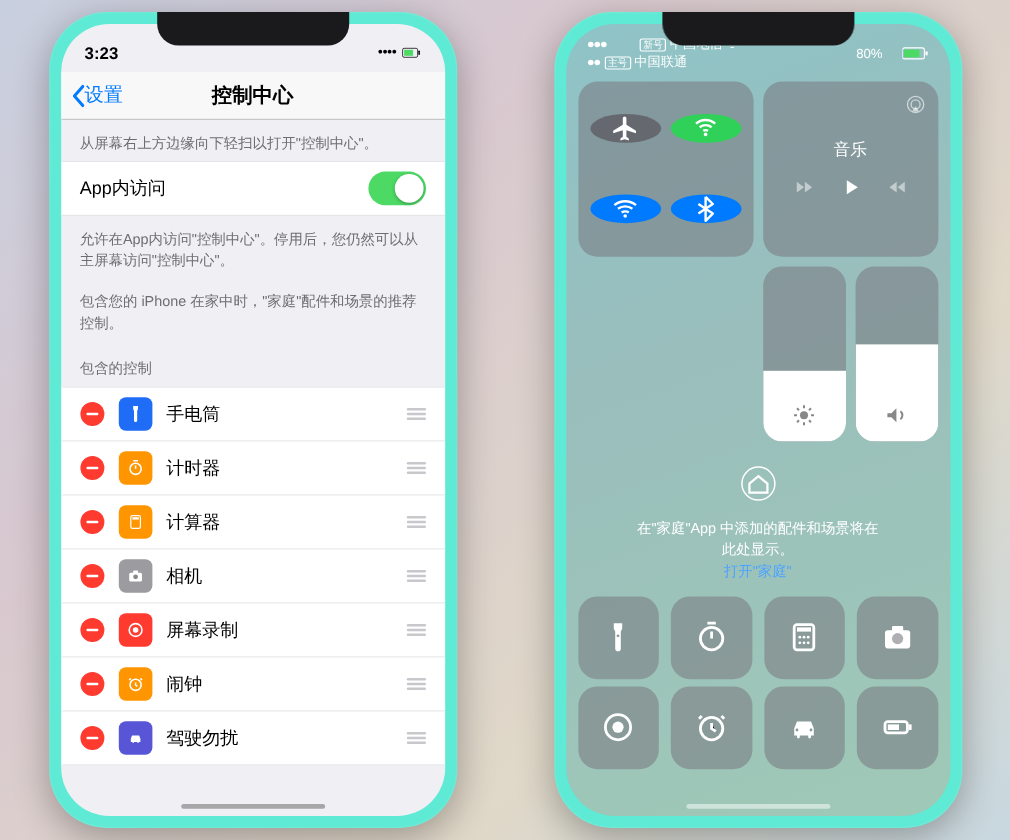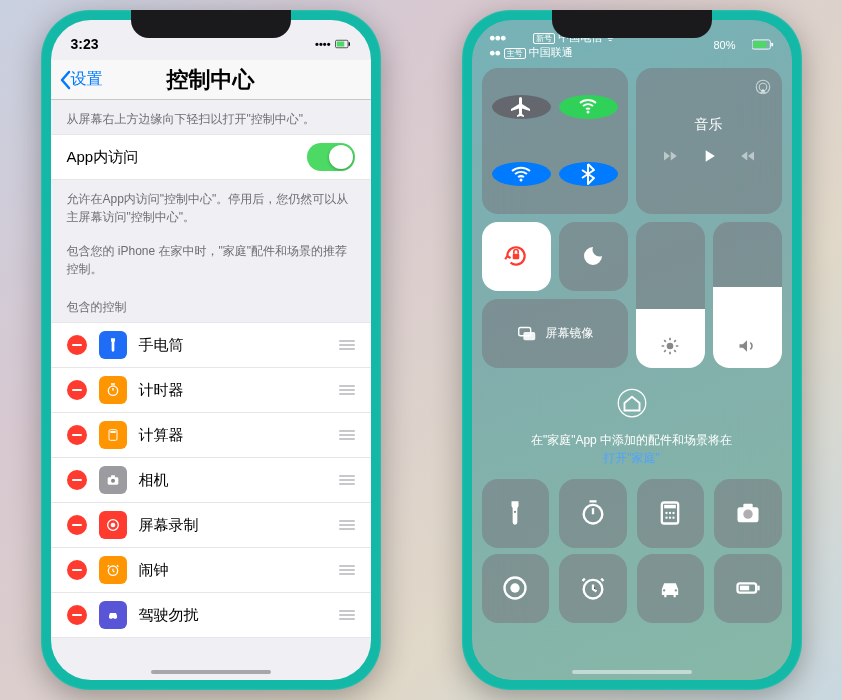--- a/index.html
+++ b/index.html
@@ -5,21 +5,21 @@
   * { box-sizing: border-box; margin: 0; padding: 0; }
   body {
     width: 842px; height: 700px;
     background: linear-gradient(135deg, #c8d0e0 0%, #d8c8d0 30%, #e0d8c8 70%, #c8d8e0 100%);
     font-family: -apple-system, "Helvetica Neue", sans-serif;
     display: flex; justify-content: space-around; align-items: center;
     overflow: hidden;
   }
   .phone {
     width: 340px; height: 680px;
-    background: #14b8a6;
+    background: #5eead4;
     border-radius: 48px;
     padding: 10px;
     box-shadow: 0 8px 30px rgba(0,0,0,0.3), inset 0 0 2px rgba(255,255,255,0.3);
     position: relative;
   }
   .screen {
     width: 100%; height: 100%;
     border-radius: 40px;
     overflow: hidden;
     position: relative;
@@ -38,21 +38,21 @@
   .status-bar { height: 40px; display: flex; align-items: center; justify-content: space-between; padding: 8px 20px 0; font-size: 14px; font-weight: 600; }
   .status-right { display: flex; gap: 4px; align-items: center; font-size: 11px; }
   .nav-bar {
     height: 40px; background: #f8f8f8;
     border-bottom: 0.5px solid #c8c7cc;
     display: flex; align-items: center;
     position: relative;
     font-family: Liberation Serif, serif;
   }
   .back-btn { color: #007aff; font-size: 16px; padding: 0 8px; display: flex; align-items: center; }
-  .nav-title { position: absolute; left: 50%; transform: translateX(-50%); font-weight: 600; font-size: 22px; text-align: center; }
+  .nav-title { position: absolute; left: 50%; transform: translateX(-50%); font-weight: 600; font-size: 17px; text-align: center; }
   .content { flex: 1; overflow-y: hidden; }
   .section-hint { font-size: 12px; color: #6d6d72; padding: 10px 16px 6px; line-height: 1.5; }
   .cell {
     background: #fff; border-bottom: 0.5px solid #e5e5ea;
     min-height: 42px; padding: 8px 16px;
     display: flex; align-items: center; gap: 12px;
     font-size: 15px;
   }
   .cell-top-border { border-top: 0.5px solid #e5e5ea; }
   .toggle {
@@ -321,43 +321,20 @@
             <svg width="20" height="20" viewBox="0 0 24 24">
                 <path fill="#fff" d="M8 5v14l11-7z"></path>
               </svg>
             <svg width="18" height="18" viewBox="0 0 24 24">
                 <path fill="currentColor" d="M11 18V6l-8 6 8 6zm1-6l8 6V6l-8 6z"></path>
               </svg>
           </div>
         </div>
       </div>
       <div class="cc-row">
-        <div style="display:flex;flex-direction:column;gap:8px">
-          <div style="display:flex;gap:8px">
-            <div class="cc-module small-mod white-mod">
-              <svg width="26" height="26" viewBox="0 0 24 24">
-                  <path fill="none" stroke="#ff3b30" stroke-width="2" d="M4 12a8 8 0 1 1 3 6.2M4 12l-2 3m2-3l3 2"></path>
-                  <rect x="9" y="10" width="6" height="5" rx="1" fill="#ff3b30"></rect>
-                  <path d="M10 10V8a2 2 0 0 1 4 0v2" fill="none" stroke="#ff3b30" stroke-width="1.5"></path>
-                </svg>
-            </div>
-            <div class="cc-module small-mod">
-              <svg width="24" height="24" viewBox="0 0 24 24">
-                  <path fill="#fff" d="M12 3a9 9 0 1 0 9 9 7 7 0 0 1-9-9z"></path>
-                </svg>
-            </div>
-          </div>
-          <div class="cc-module mirror-mod">
-            <svg width="22" height="22" viewBox="0 0 24 24">
-                <rect x="3" y="6" width="13" height="9" rx="2" fill="none" stroke="#fff" stroke-width="1.5"></rect>
-                <rect x="8" y="11" width="13" height="9" rx="2" fill="#fff" opacity="0.9"></rect>
-              </svg>
-            <span>屏幕镜像</span>
-          </div>
-        </div>
         <div class="slider-mod">
           <div class="slider-fill" id="brightness-fill" style="height: 40%;"></div>
           <svg class="slider-icon" width="20" height="20" viewBox="0 0 24 24">
               <circle cx="12" cy="12" r="4" fill="currentColor"></circle>
               <g stroke="currentColor" stroke-width="2">
                 <path d="M12 2v3M12 19v3M2 12h3M19 12h3M5 5l2 2M17 17l2 2M5 19l2-2M17 7l2-2"></path>
               </g>
             </svg>
         </div>
         <div class="slider-mod">
@@ -368,20 +345,21 @@
             </svg>
         </div>
       </div>
     </div>
     <div class="home-section">
       <svg class="home-ic" width="30" height="30" viewBox="0 0 24 24">
           <circle cx="12" cy="12" r="11" fill="none" stroke="#fff" stroke-width="1"></circle>
           <path d="M6 12l6-5 6 5v6H6z" fill="none" stroke="#fff" stroke-width="1.5"></path>
         </svg>
       <div>在"家庭"App 中添加的配件和场景将在</div>
+      <div>此处显示。</div>
       <div class="home-link">打开"家庭"</div>
     </div>
     <div class="shortcut-row">
       <div class="shortcut">
           <svg viewBox="0 0 24 24">
             <path fill="#fff" d="M9 2h6v4l-1 2v12a2 2 0 0 1-4 0V8L9 6V2zm2 9a1 1 0 1 0 2 0 1 1 0 0 0-2 0z"></path>
           </svg>
         </div>
       <div class="shortcut">
           <svg viewBox="0 0 24 24">

